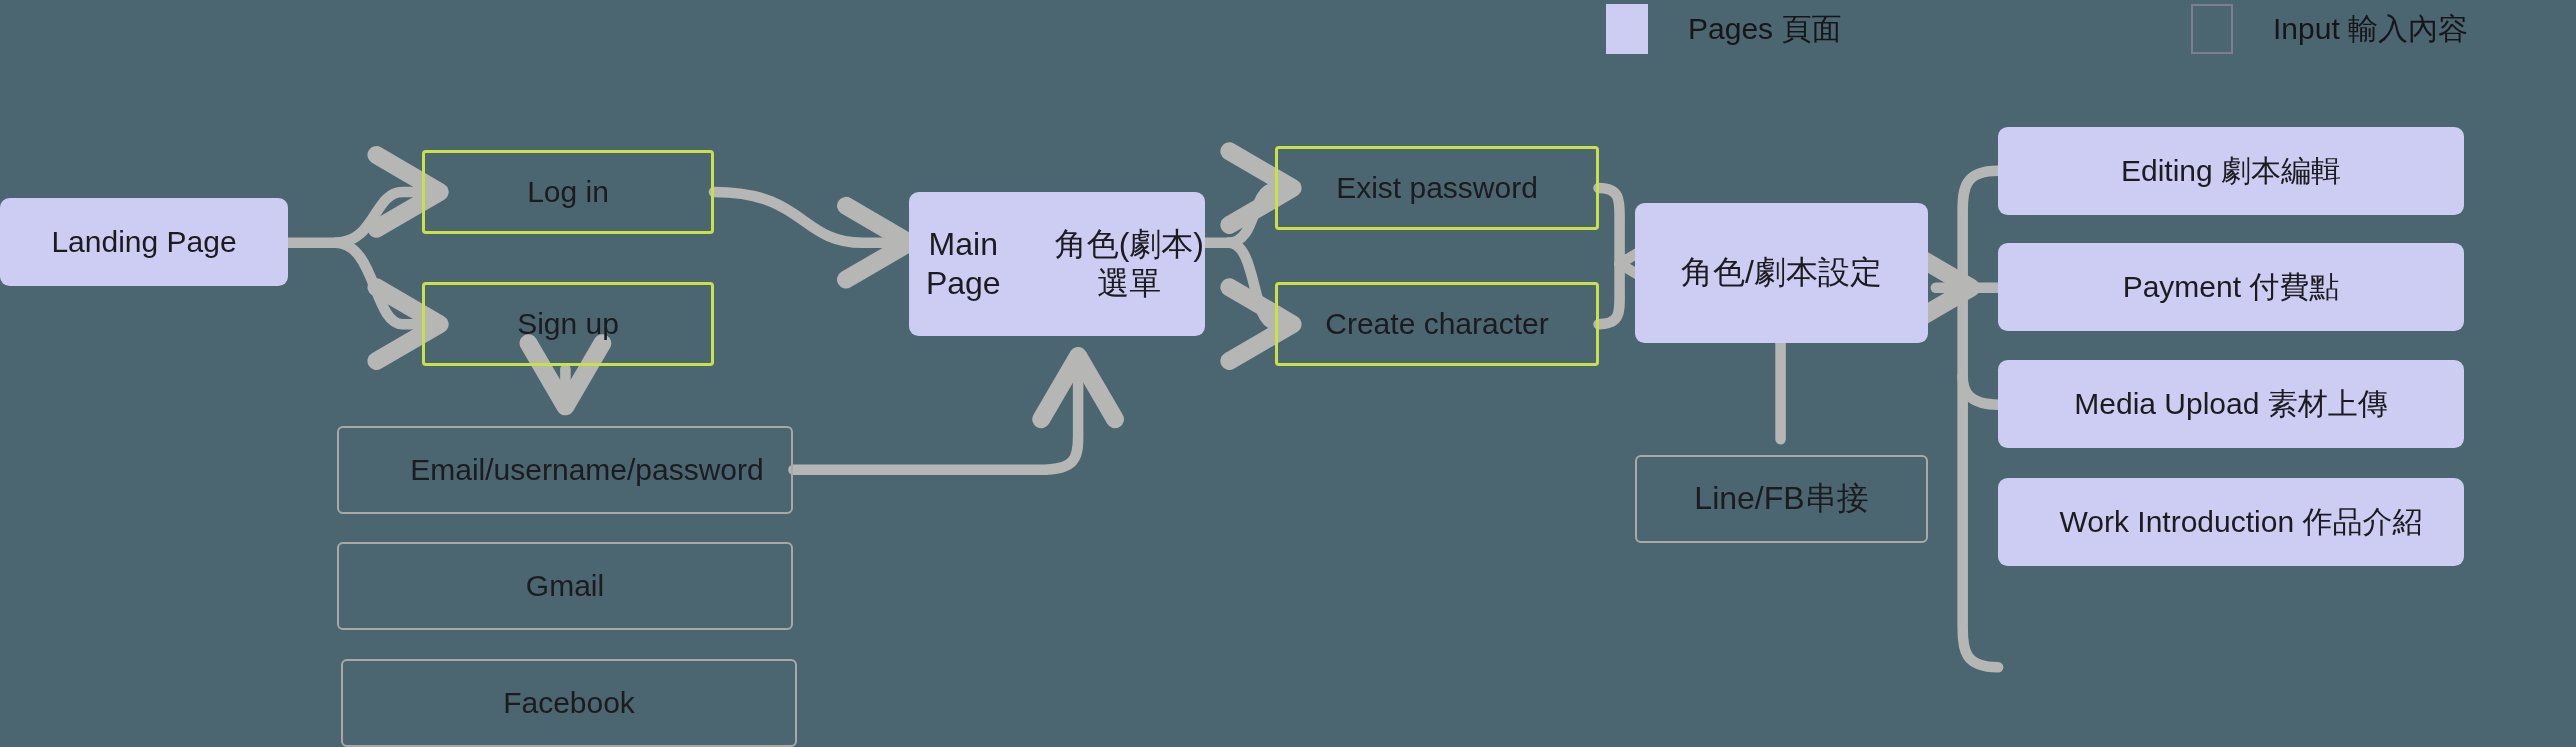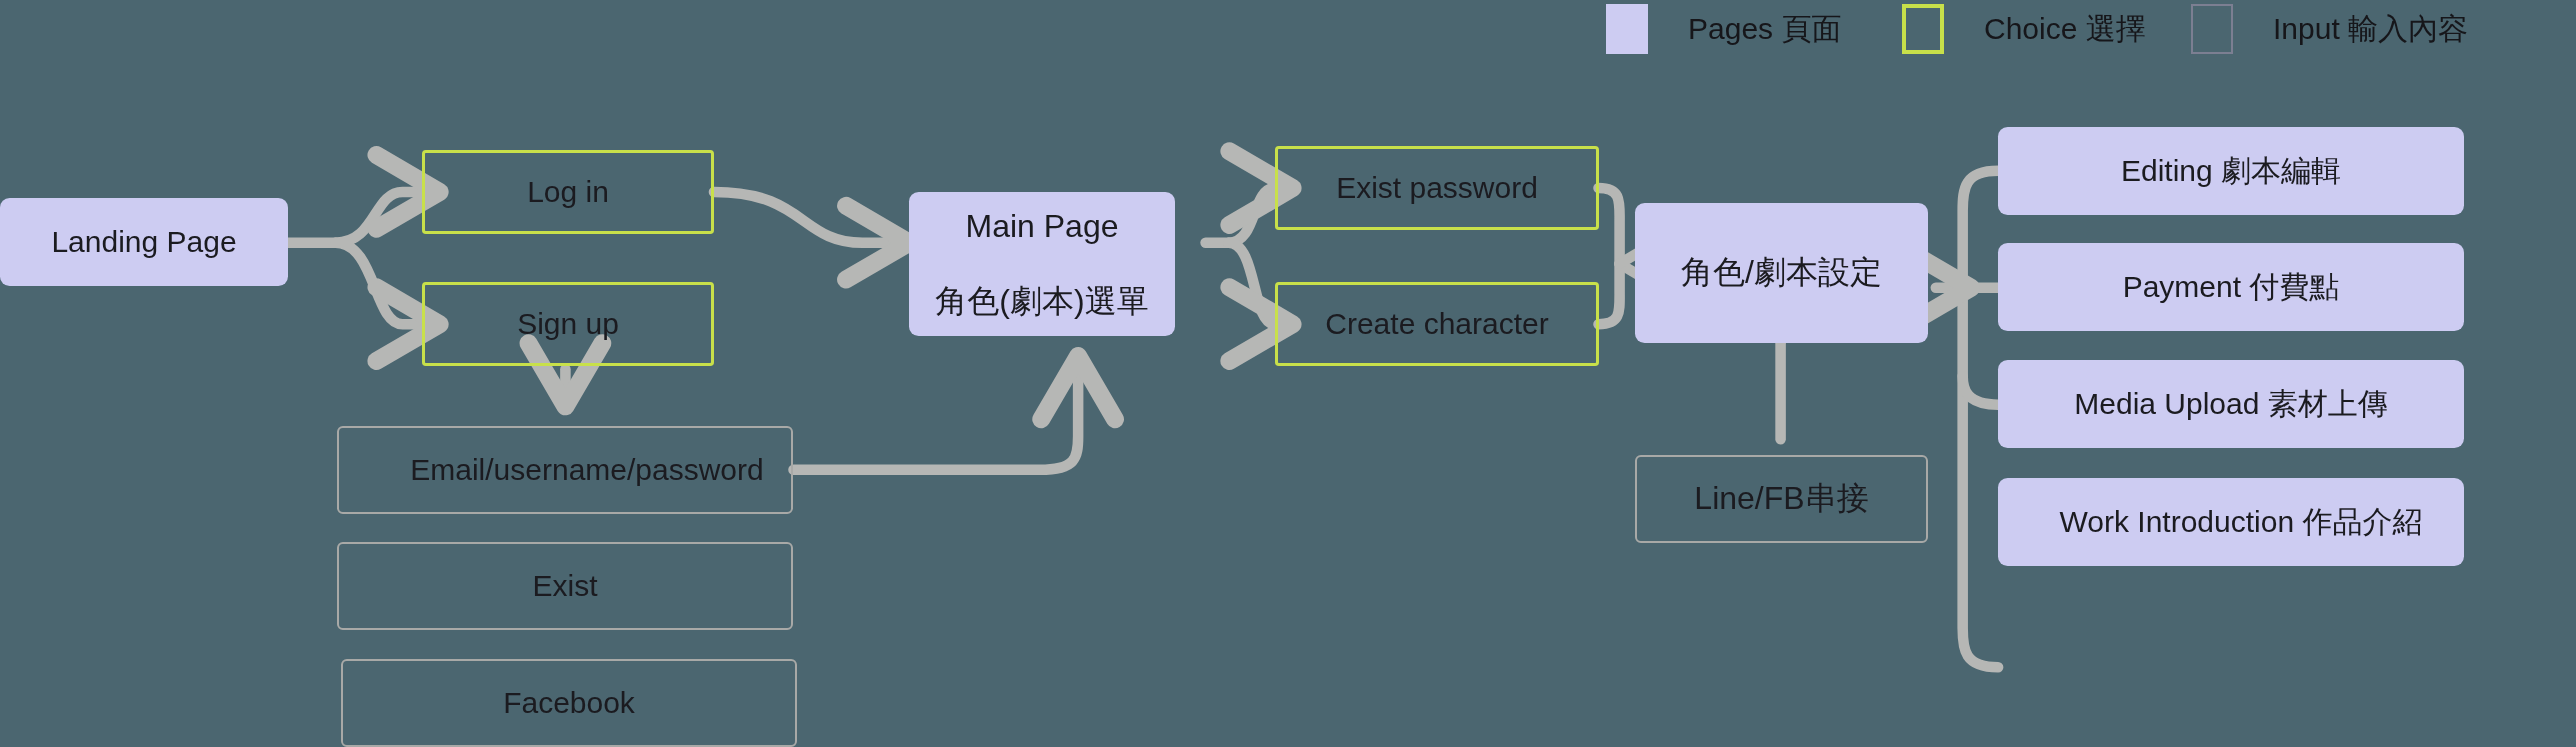--- a/index.html
+++ b/index.html
@@ -56,24 +56,20 @@
 
 <div id="canvas">
 
   <div class="legend">
 
     <div class="legend-item" style="left:1606px;">
       <span class="sw sw-page"></span>
       <span class="legend-label">Pages 頁面</span>
     </div>
 
-    <div class="legend-item" style="left:1902px;">
-      <span class="sw sw-choice"></span>
-      <span class="legend-label">Choice 選擇</span>
-    </div>
 
     <div class="legend-item" style="left:2191px;">
       <span class="sw sw-input"></span>
       <span class="legend-label">Input 輸入內容</span>
     </div>
 
   </div>
 
   <svg class="connectors" viewBox="0 0 2688 780">
     <defs>
@@ -122,28 +118,28 @@
 
   <div class="node choice" style="left:422px;top:282px;width:292px;height:84px;">
     <span class="t-en">Sign up</span>
   </div>
 
   <div class="node input" style="left:337px;top:426px;width:456px;height:88px;padding-left:44px;">
     <span class="t-en">Email/username/password</span>
   </div>
 
   <div class="node input" style="left:337px;top:542px;width:456px;height:88px;">
-    <span class="t-en">Exist</span>
+    <span class="t-en">Gmail</span>
   </div>
 
   <div class="node input" style="left:341px;top:659px;width:456px;height:88px;">
     <span class="t-en">Facebook</span>
   </div>
 
-  <div class="node page t-two-lines" style="left:909px;top:192px;width:266px;height:144px;flex-direction:column;gap:36px;">
+  <div class="node page t-two-lines" style="left:909px;top:192px;width:296px;height:144px;flex-direction:row;gap:36px;">
     <span class="t-big">Main Page</span>
     <span class="t-big">角色(劇本)選單</span>
   </div>
 
   <div class="node choice" style="left:1275px;top:146px;width:324px;height:84px;">
     <span class="t-en">Exist password</span>
   </div>
 
   <div class="node choice" style="left:1275px;top:282px;width:324px;height:84px;">
     <span class="t-en">Create character</span>

